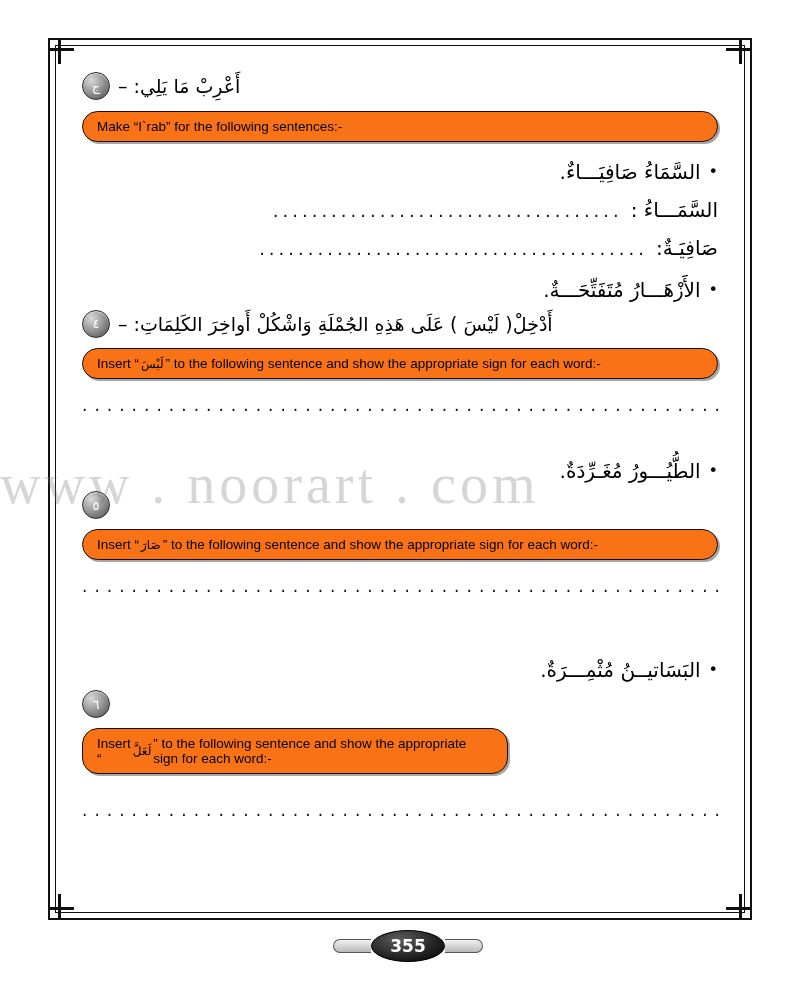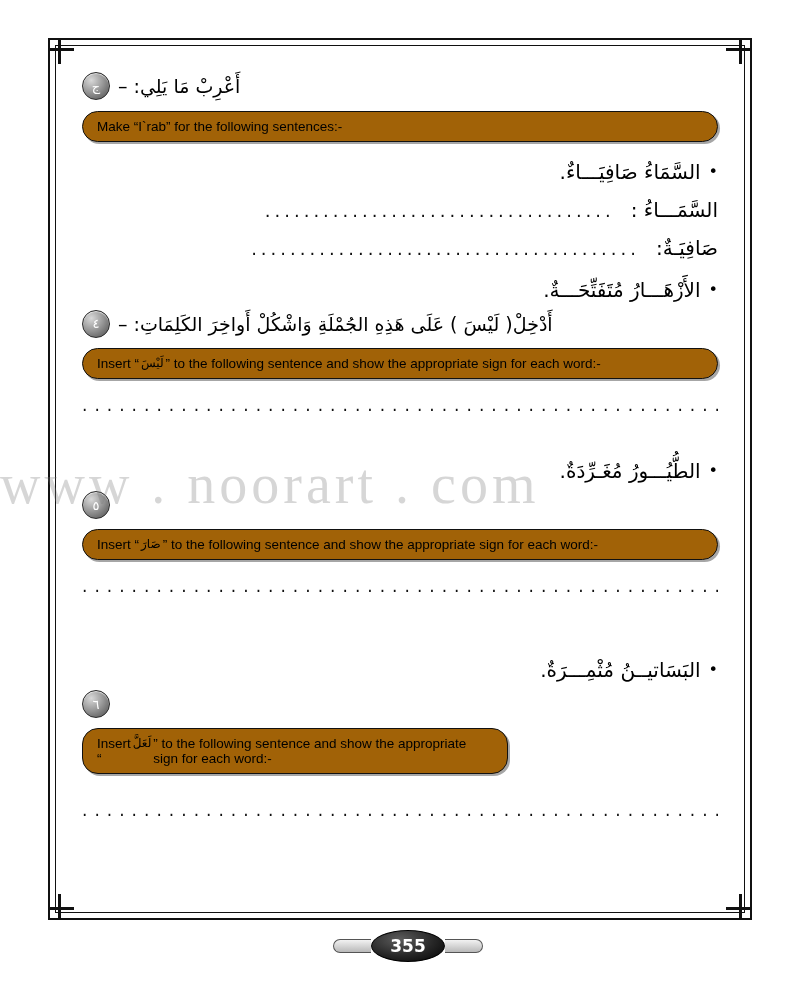--- a/index.html
+++ b/index.html
@@ -93,23 +93,24 @@
     white-space: nowrap;
   }
 
   
   .pill {
     margin-top: 10px;
     border: 1.5px solid #111;
     border-radius: 16px;
     padding: 7px 14px;
     font-size: 13.5px;
-    background: #a16207;
+    background: #f97316;
     box-shadow: 2px 2px 0 rgba(0,0,0,.35);
     display: flex;
+    align-items: center;
     gap: 2px;
   }
   .pill.full { width: 100%; }
   .pill.short { width: 67%; }
   .pill .ar-inline {
     font-family: Liberation Sans, sans-serif;
     font-size: 12px;
     direction: rtl;
   }
 
@@ -130,21 +131,21 @@
 
   
   .dots-row {
     direction: rtl;
     display: flex;
     align-items: baseline;
     margin-top: 14px;
     font-size: 20px;
     font-family: "DejaVu Sans", serif;
   }
-  .dots-row .label { white-space: nowrap; margin-left: 8px; }
+  .dots-row .label { white-space: nowrap; }
   .dots {
     flex: 1 1 auto;
     overflow: hidden;
     white-space: nowrap;
     letter-spacing: 4px;
     color: #111;
     font-size: 18px;
     margin: 0 8px;
   }
 

